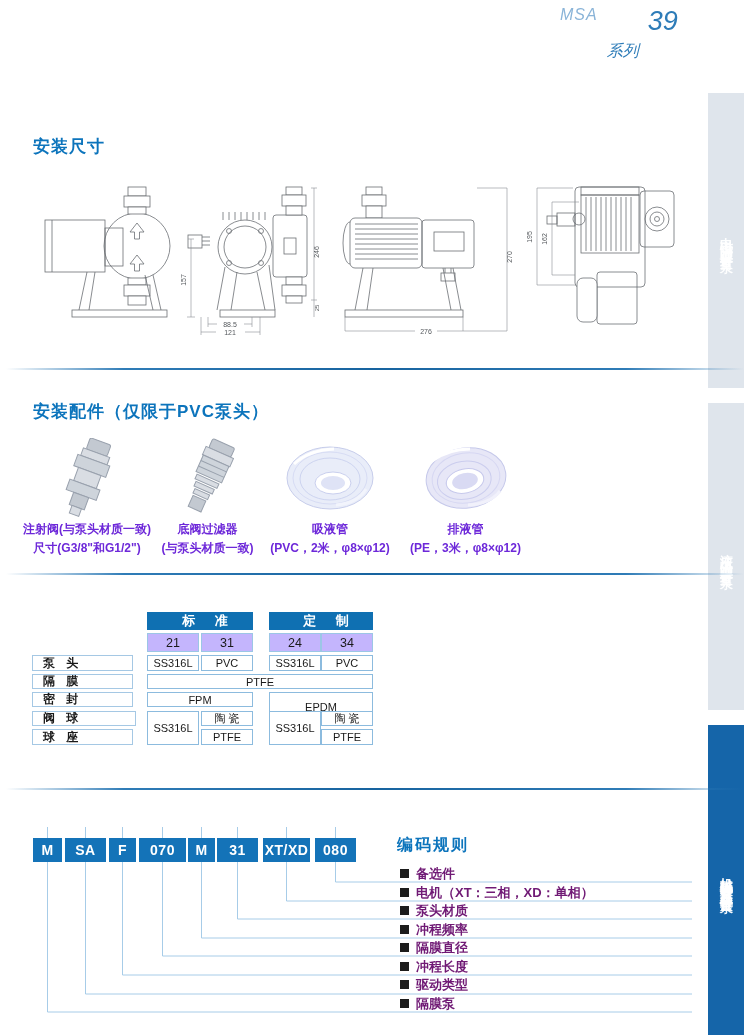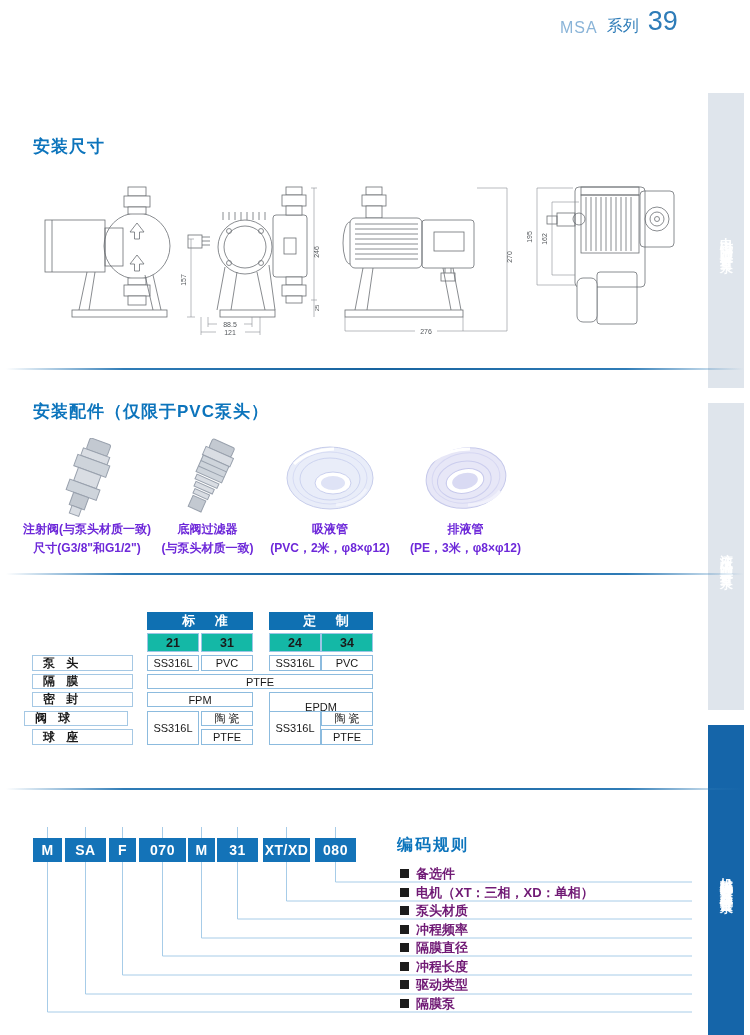--- a/index.html
+++ b/index.html
@@ -1,23 +1,23 @@
 <!DOCTYPE html>
 <html><head>
 <meta charset="utf-8">
 <style>
   html,body{margin:0;padding:0;background:#fff;}
   .page{position:relative;width:750px;height:1035px;background:#fff;overflow:hidden;
         font-family:"Liberation Sans",sans-serif;color:#1a1a1a;}
   .abs{position:absolute;}
 
   
-  .hdr{position:absolute;left:560px;top:6px;display:flex;align-items:flex-end;gap:9px;}
+  .hdr{position:absolute;left:560px;top:6px;display:flex;align-items:flex-start;gap:9px;font-style:italic;}
   .hdr .brand{font-size:16px;color:#8ab4d8;letter-spacing:1px;}
-  .hdr .series{font-size:16px;color:#2e7cb8;}
+  .hdr .series{font-size:16px;color:#2e7cb8;margin-top:35px;}
   .hdr .pageno{font-size:27px;color:#2e7cb8;}
 
   
   .vtab{position:absolute;left:708px;width:36px;display:flex;align-items:center;justify-content:center;
         writing-mode:vertical-rl;text-orientation:upright;font-size:13px;font-weight:bold;
         letter-spacing:4px;color:rgba(255,255,255,.97);}
   .vtab.inactive{background:#dfe5ec;}
   .vtab.active{background:#1565a9;}
 
   
@@ -36,21 +36,21 @@
   
   .acc{position:absolute;display:flex;flex-direction:column;align-items:center;text-align:center;}
   .acc .pic{height:82px;display:flex;align-items:center;justify-content:center;}
   .acc .name,.acc .spec{font-size:12px;font-weight:bold;color:#6d28d9;line-height:1.55;}
 
   
   .cell{position:absolute;background:#fff;border:1px solid #8cbbde;font-size:11px;
         display:flex;align-items:center;justify-content:center;color:#1a1a1a;box-sizing:border-box;}
   .cell.rowlab{justify-content:flex-start;padding-left:10px;letter-spacing:4px;font-weight:bold;font-size:12px;border-color:#a5c8e4;}
   .cell.ghead{background:#0f70b2;color:#fff;font-weight:bold;font-size:13px;letter-spacing:8px;border:1px solid #0f70b2;padding-left:18px;}
-  .cell.code{background:#14b8a6;font-weight:bold;font-size:12.5px;border:1px solid #9cc6e6;}
+  .cell.code{background:#c4b5fd;font-weight:normal;font-size:12.5px;border:1px solid #9cc6e6;}
   .cell.val{font-size:11px;}
 
   
   .codebox{position:absolute;top:838px;height:24px;background:#1473b8;color:#fff;font-weight:bold;
            font-size:14px;display:flex;align-items:center;justify-content:center;letter-spacing:.5px;}
   .codetitle{position:absolute;left:397px;top:835px;color:#0c74bc;font-size:16px;font-weight:bold;letter-spacing:2px;}
   .legend-row{position:absolute;left:400px;height:17px;display:flex;align-items:center;gap:7px;
               font-size:13px;font-weight:bold;color:#701a75;}
   .bullet{width:9px;height:9px;background:#1c1c1c;display:inline-block;flex:0 0 auto;}
 </style>
@@ -247,21 +247,21 @@
     <div class="cell ghead" style="left:269px;top:612px;width:104px;height:18px;">定 制</div>
 
     <div class="cell code" style="left:147px;top:633px;width:52px;height:19px;">21</div>
     <div class="cell code" style="left:201px;top:633px;width:52px;height:19px;">31</div>
     <div class="cell code" style="left:269px;top:633px;width:52px;height:19px;">24</div>
     <div class="cell code" style="left:321px;top:633px;width:52px;height:19px;">34</div>
 
     <div class="cell rowlab" style="left:32px;top:655px;width:101px;height:16px;">泵 头</div>
     <div class="cell rowlab" style="left:32px;top:674px;width:101px;height:15px;">隔 膜</div>
     <div class="cell rowlab" style="left:32px;top:692px;width:101px;height:15px;">密 封</div>
-    <div class="cell rowlab" style="left:24px;top:711px;width:104px;height:15px;">阀 球</div>
+    <div class="cell rowlab" style="left:32px;top:711px;width:104px;height:15px;">阀 球</div>
     <div class="cell rowlab" style="left:32px;top:729px;width:101px;height:16px;">球 座</div>
 
     <div class="cell val" style="left:147px;top:655px;width:52px;height:16px;">SS316L</div>
     <div class="cell val" style="left:201px;top:655px;width:52px;height:16px;">PVC</div>
     <div class="cell val" style="left:269px;top:655px;width:52px;height:16px;">SS316L</div>
     <div class="cell val" style="left:321px;top:655px;width:52px;height:16px;">PVC</div>
 
     <div class="cell val" style="left:147px;top:674px;width:226px;height:15px;">PTFE</div>
 
     <div class="cell val" style="left:147px;top:692px;width:106px;height:15px;">FPM</div>

